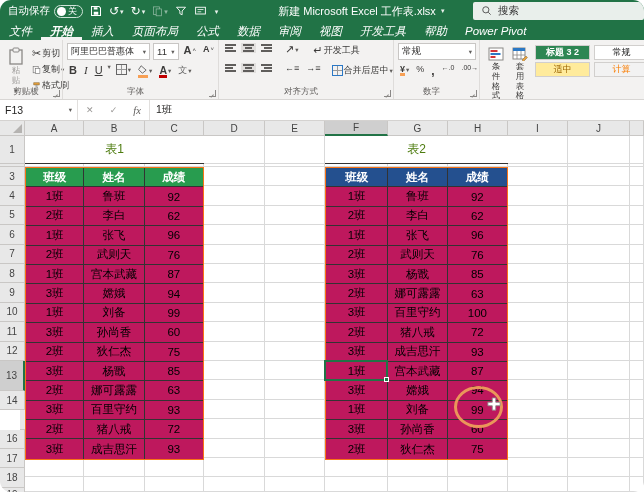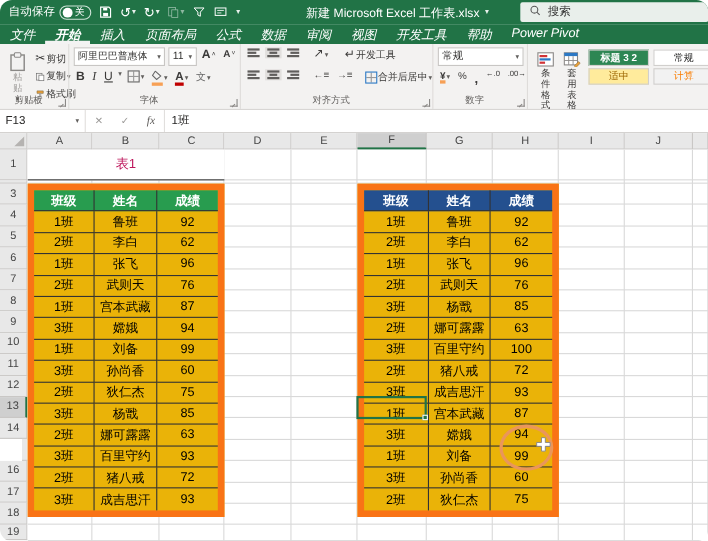--- a/index.html
+++ b/index.html
@@ -66,22 +66,22 @@
   .corner .tri { position:absolute; right:2px; bottom:2px; width:0; height:0; border-bottom:9px solid #b5b3b1; border-left:9px solid transparent; }
   .colheads { position:absolute; left:25px; top:0; height:15px; display:flex; }
   .colhead { height:15px; background:#e8e8e8; border-right:1px solid #c9c7c5; border-bottom:1px solid #c9c7c5; display:flex; align-items:center; justify-content:center; font-size:10px; color:#444; }
   .colhead.sel { background:#cfcfcf; border-bottom:2px solid #217346; }
   .rowheads { position:absolute; left:0; top:15px; width:25px; }
   .rowhead { width:25px; background:#e8e8e8; border-right:1px solid #c9c7c5; border-bottom:1px solid #c9c7c5; display:flex; align-items:center; justify-content:center; font-size:10px; color:#444; }
   .rowhead.sel { background:#cfcfcf; border-right:2px solid #217346; }
   .sheet { position:absolute; left:25px; top:15px; width:619px; height:356px; background:#fff; overflow:hidden; }
   .vline { position:absolute; top:0; bottom:0; width:1px; background:#d9d9d9; }
   .hline { position:absolute; left:0; right:0; height:1px; background:#d9d9d9; }
-  .ttitle { position:absolute; height:28px; display:flex; align-items:center; justify-content:center; font-size:12px; color:#be185d; background:#fff; border-bottom:1px solid #333; }
-  .xtable { position:absolute; top:31px; border:6px solid #f97316; background:#eab308; }
+  .ttitle { position:absolute; height:28px; display:flex; align-items:center; justify-content:center; font-size:12px; color:#4d7c0f; background:#fff; border-bottom:1px solid #333; }
+  .xtable { position:absolute; top:31px; border:1px solid #f97316; background:#be185d; }
   .xrow { display:flex; }
   .xcell { height:19.4px; border-right:1px solid #333; border-bottom:1px solid #333; display:flex; align-items:center; justify-content:center; font-size:11.5px; color:#000; overflow:hidden; white-space:nowrap; }
   .xrow:last-child .xcell { border-bottom:none; }
   .xcell:last-child { border-right:none; }
   .xhead .xcell { color:#fff; font-weight:bold; }
   .active-cell { position:absolute; border:2px solid #217346; background:transparent; }
   .active-cell .handle { position:absolute; right:-3px; bottom:-3px; width:5px; height:5px; background:#217346; border:1px solid #fff; }
   .click-ring { position:absolute; border:3px solid rgba(234,150,90,.75); border-radius:50%; }
   .cursor-plus { position:absolute; }
 </style>
@@ -400,21 +400,21 @@
         <div class="rowhead" style="height: 19.4px;">3</div>
         <div class="rowhead" style="height: 19.4px;">4</div>
         <div class="rowhead" style="height: 19.4px;">5</div>
         <div class="rowhead" style="height: 19.4px;">6</div>
         <div class="rowhead" style="height: 19.4px;">7</div>
         <div class="rowhead" style="height: 19.4px;">8</div>
         <div class="rowhead" style="height: 19.4px;">9</div>
         <div class="rowhead" style="height: 19.4px;">10</div>
         <div class="rowhead" style="height: 19.4px;">11</div>
         <div class="rowhead" style="height: 19.4px;">12</div>
-        <div class="rowhead sel" style="height: 19px;">13</div>
+        <div class="rowhead sel" style="height: 30px;">13</div>
         <div class="rowhead" style="height: 19.4px;">14</div>
         <div class="rowhead" style="height: 19.4px; margin-left: 20px;">15</div>
         <div class="rowhead" style="height: 19.4px;">16</div>
         <div class="rowhead" style="height: 19.4px;">17</div>
         <div class="rowhead" style="height: 19.4px;">18</div>
         <div class="rowhead" style="height: 14.6px;">19</div>
       </div>
   <div class="sheet" id="sheet">
         <div class="vline" style="left: 58px;"></div>
         <div class="vline" style="left: 119px;"></div>
@@ -517,20 +517,21 @@
             <div class="xcell" style="width: 59px;">2班</div>
             <div class="xcell" style="width: 61px;">猪八戒</div>
             <div class="xcell" style="width: 59px;">72</div>
           </div>
           <div class="xrow">
             <div class="xcell" style="width: 59px;">3班</div>
             <div class="xcell" style="width: 61px;">成吉思汗</div>
             <div class="xcell" style="width: 59px;">93</div>
           </div>
         </div>
+        <div class="ttitle" style="left: 300px; width: 183px;">表2</div>
         <div class="xtable" style="left: 300px; width: 183px;">
           <div class="xrow xhead" style="background: rgb(36, 80, 143);">
             <div class="xcell" style="width: 63px;">班级</div>
             <div class="xcell" style="width: 60px;">姓名</div>
             <div class="xcell" style="width: 60px;">成绩</div>
           </div>
           <div class="xrow">
             <div class="xcell" style="width: 63px;">1班</div>
             <div class="xcell" style="width: 60px;">鲁班</div>
             <div class="xcell" style="width: 60px;">92</div>

